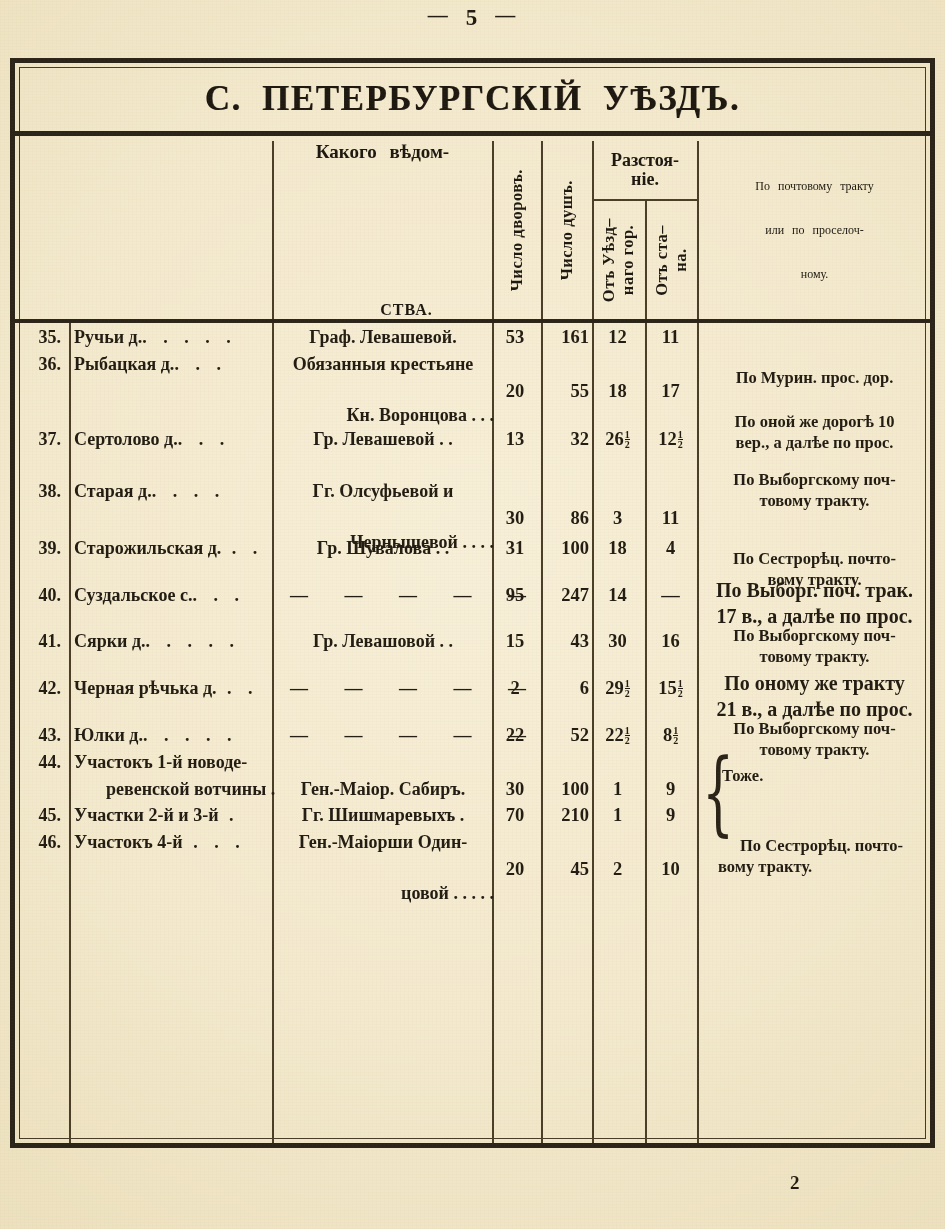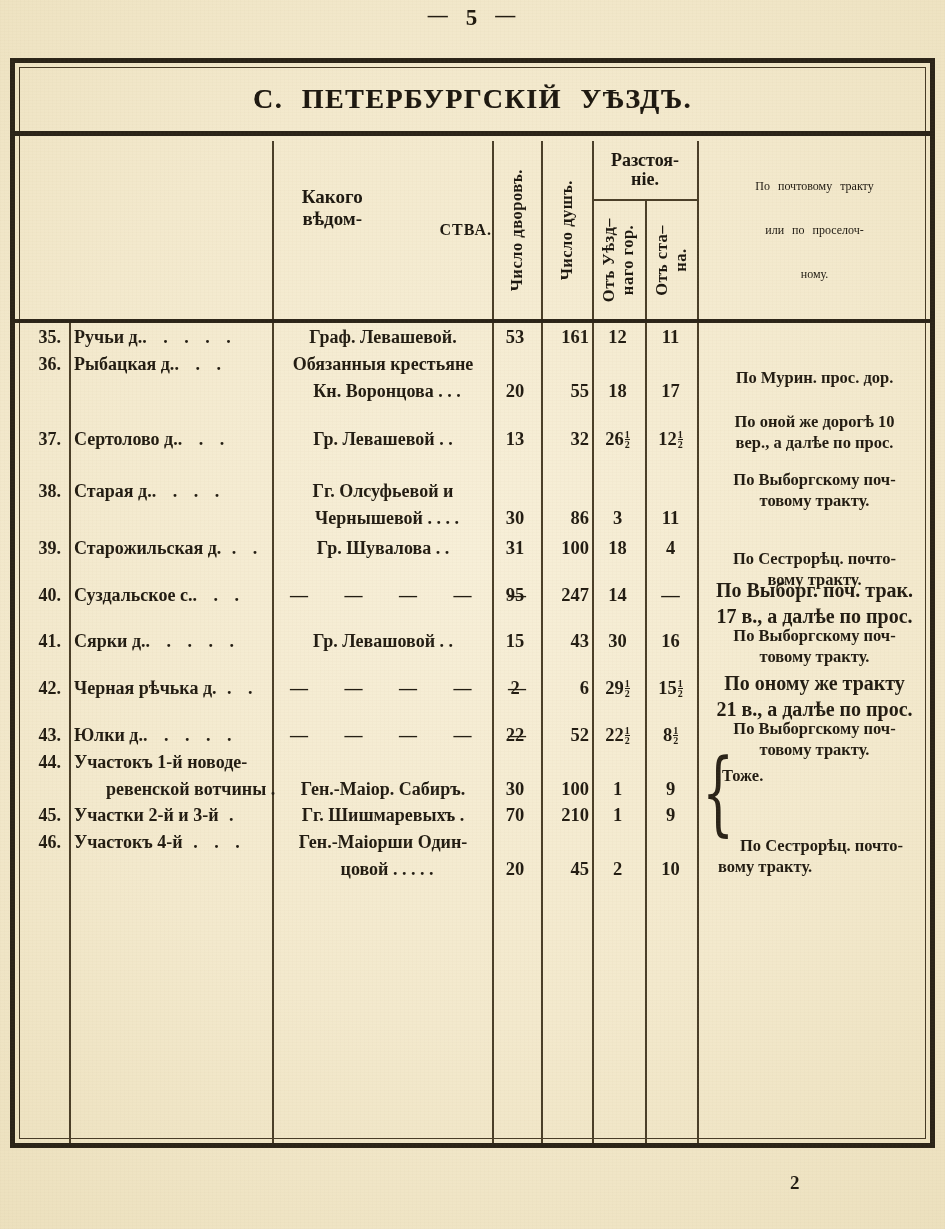--- a/index.html
+++ b/index.html
@@ -72,21 +72,21 @@
     width: 917px;
     height: 70px;
     box-sizing: border-box;
     border-bottom: 5px solid #2b2418;
     display: flex;
     align-items: center;
     justify-content: center;
   }
   .title-band h1 {
     margin: 0;
-    font-size: 28px;
+    font-size: 35px;
     font-weight: bold;
     letter-spacing: 1.5px;
     word-spacing: 10px;
     color: #1d1810;
     font-family: "Liberation Serif", "DejaVu Serif", serif;
     text-shadow: 0.4px 0 0 rgba(40,32,20,.5);
   }
 
   
   #tbl {
@@ -125,21 +125,21 @@
     text-align: center;
     color: #1d1810;
   }
   .h-names {
     left: 0; top: 0; width: 258px; height: 178px;
     align-items: center; justify-content: center;
     font-size: 17.5px; font-weight: bold; letter-spacing: .6px;
   }
   .h-vedom {
     left: 259px; top: 0; width: 219px; height: 178px;
-    flex-direction: row; align-items: center; justify-content: flex-end;
+    flex-direction: column; align-items: center; justify-content: space-between;
     font-size: 19px; font-weight: bold;
   }
   .h-vedom .l1 { margin-bottom: 44px; word-spacing: 8px; }
   .h-vedom .l2 { font-size: 16px; letter-spacing: 1px; margin-left: 48px; }
 
   .vert {
     writing-mode: vertical-rl;
     transform: rotate(180deg);
     white-space: nowrap;
     font-weight: bold;
@@ -193,21 +193,21 @@
     font-size: 18px; font-weight: bold;
     white-space: nowrap;
   }
   .c-name .dots { letter-spacing: 6px; font-weight: bold; }
   .c-ved {
     position: absolute; left: 262px; width: 214px;
     text-align: center;
     font-size: 18px; font-weight: bold;
     white-space: nowrap;
   }
-  .c-ved.lead { text-align: center; padding-left: 4px; }
+  .c-ved.lead { text-align: right; padding-left: 4px; margin-top: 24px; }
   .c-dvor {
     position: absolute; left: 479px; width: 44px;
     text-align: center; font-size: 18.5px; font-weight: bold;
   }
   .c-dush {
     position: absolute; left: 528px; width: 47px;
     text-align: right; font-size: 18.5px; font-weight: bold;
   }
   .c-uezd {
     position: absolute; left: 580px; width: 47px;

